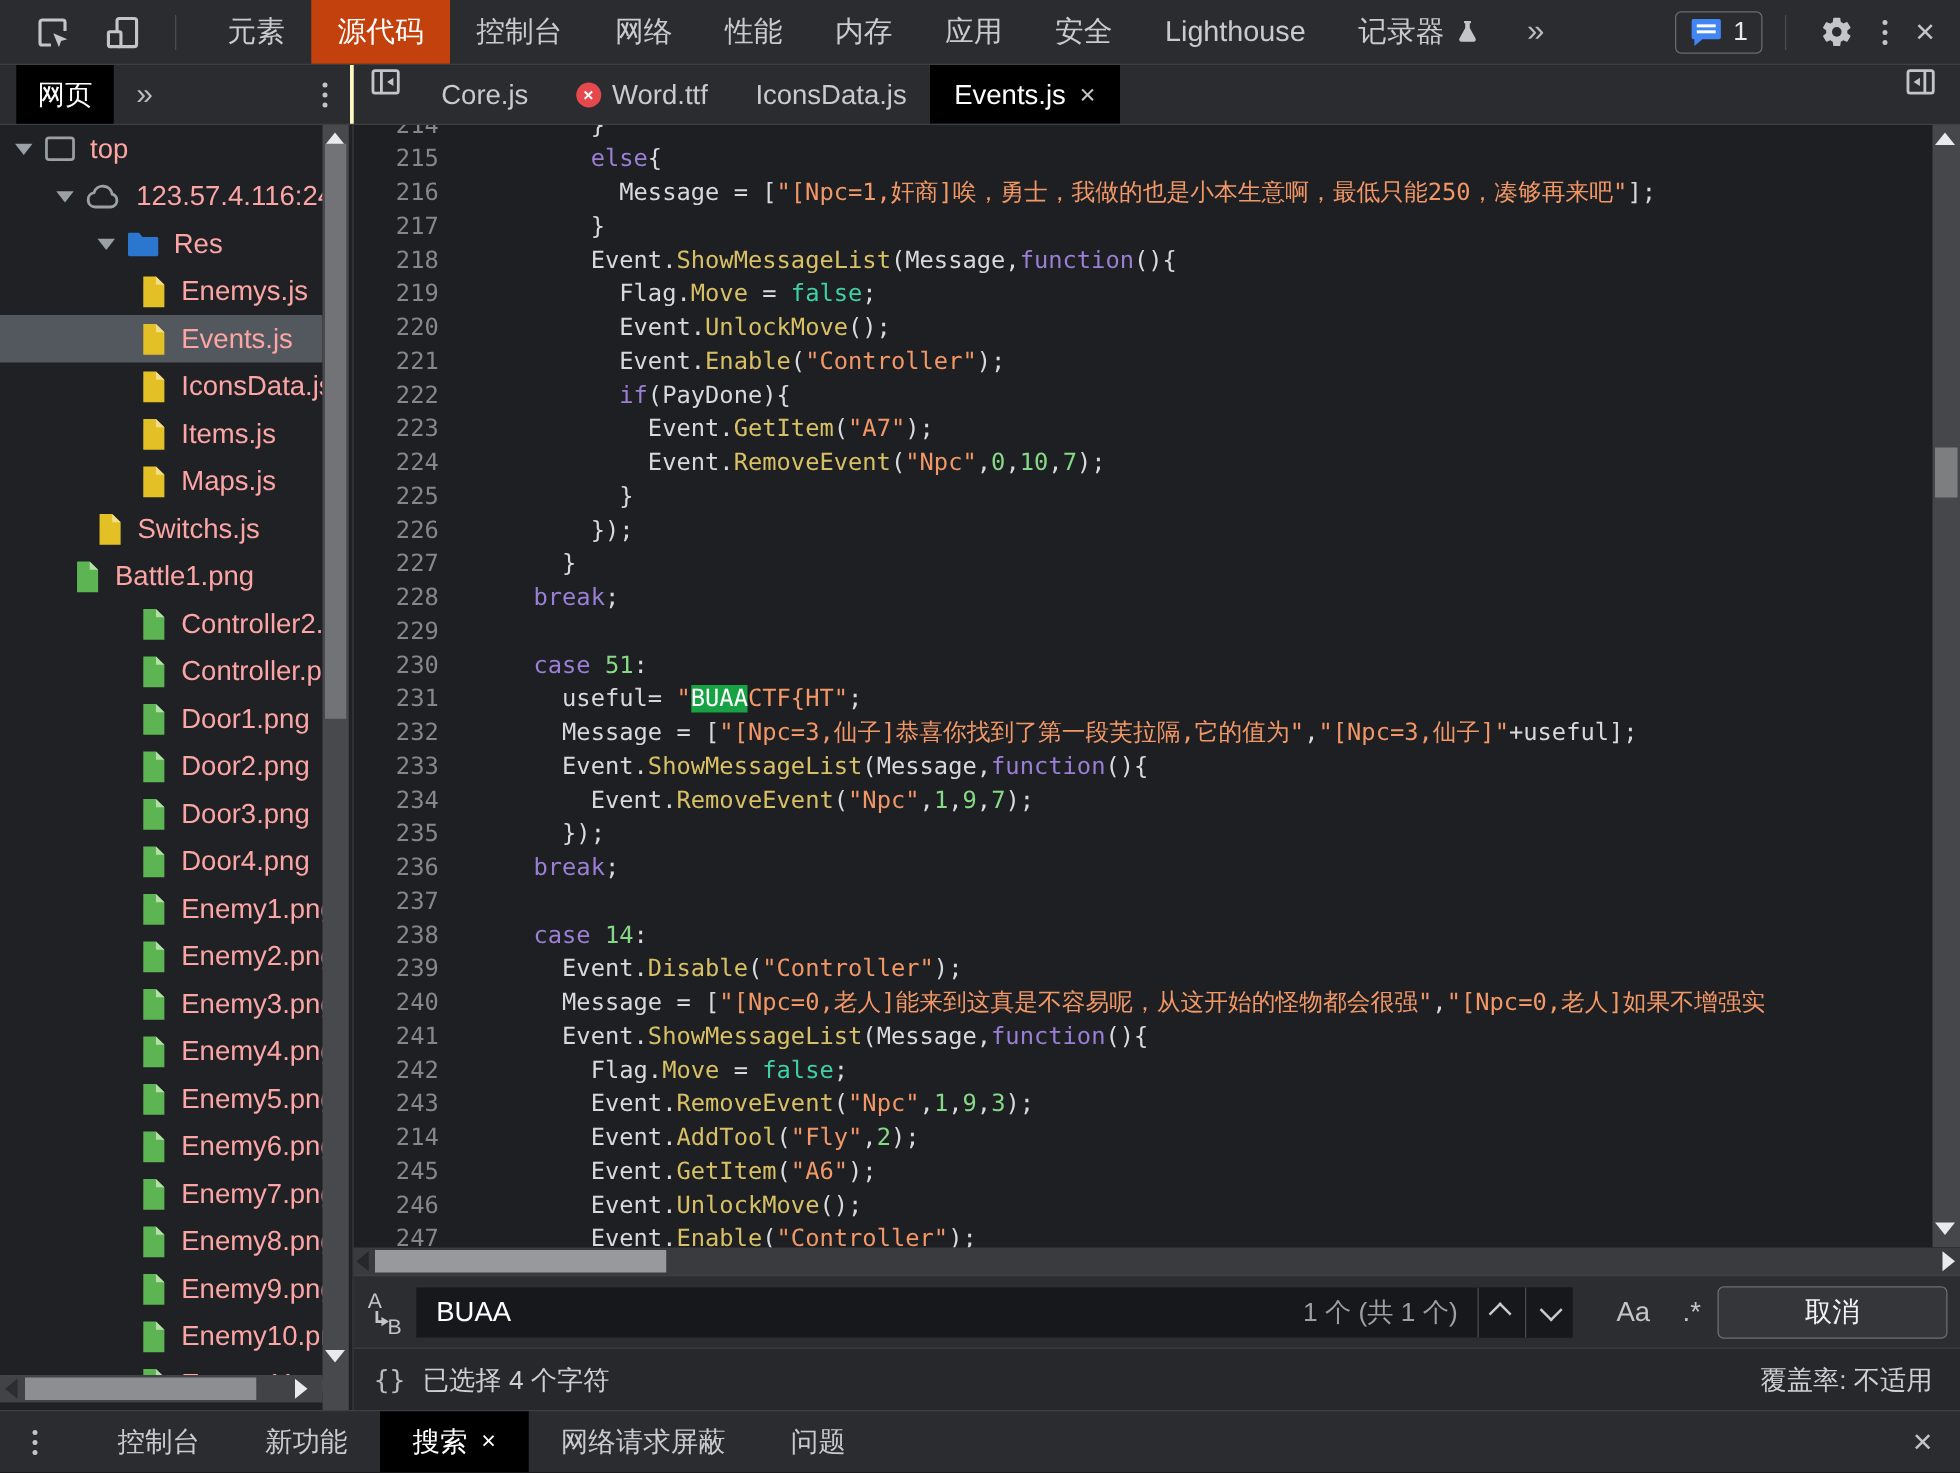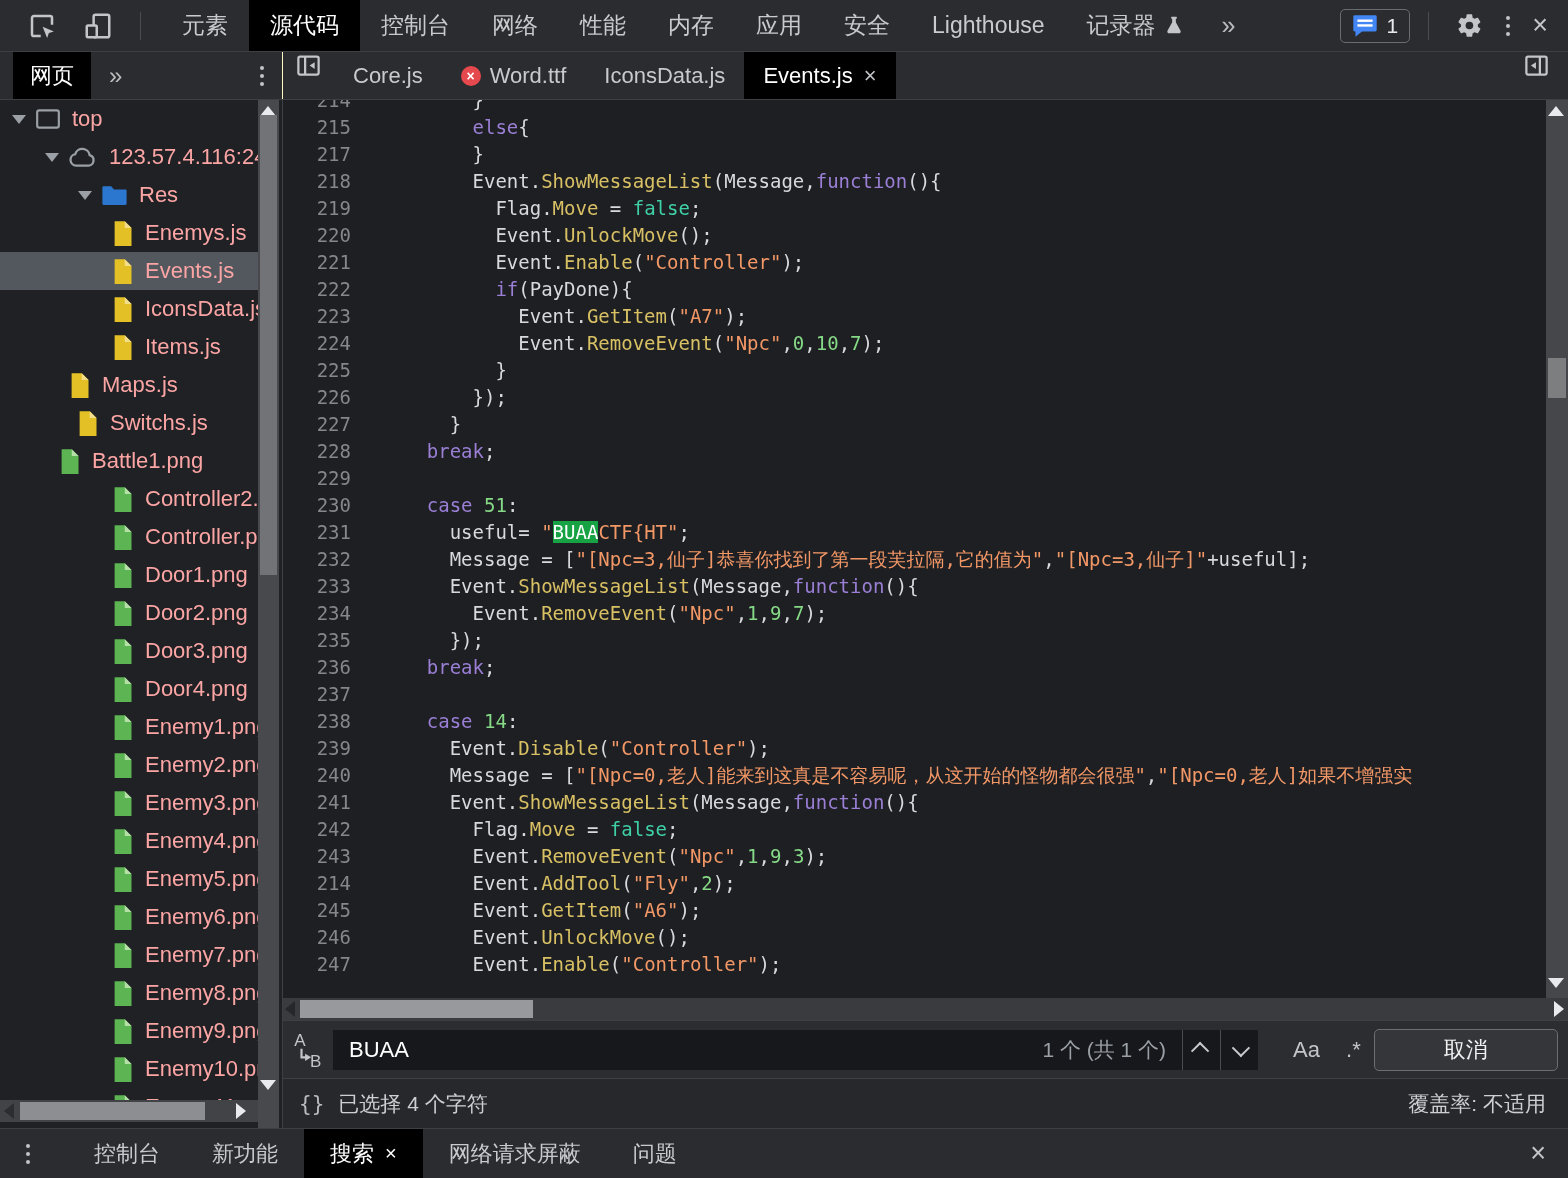--- a/index.html
+++ b/index.html
@@ -13,30 +13,30 @@
   .xglyph{font-size:27px;color:#c3c5c8;padding:0 12px;cursor:pointer;line-height:1;}
   svg{display:block;}
 
   
   #topbar{position:absolute;left:0;top:0;width:1568px;height:52px;background:#2b2c2f;
           border-bottom:1px solid #3c4043;box-sizing:border-box;}
   #topbar .iconbtn{padding:0 13px;cursor:pointer;}
   #main-tabs{display:flex;height:100%;margin-left:6px;}
   .mtab{display:flex;align-items:center;gap:7px;padding:0 21px;height:100%;font-size:23px;
         color:#c8cacd;cursor:pointer;white-space:nowrap;}
-  .mtab.active{background:#000000;color:#fff;}
+  .mtab.active{background:#c2410c;color:#fff;}
   #overflow-tabs{font-size:25px;color:#b9bbbd;padding:0 16px;cursor:pointer;}
   #issues-badge{display:flex;align-items:center;gap:9px;border:1px solid #696c70;border-radius:5px;
         padding:4px 11px;margin-right:4px;cursor:pointer;}
   #issues-badge .cnt{font-size:21px;color:#e8eaed;}
 
   
   #tabrow{position:absolute;left:0;top:52px;width:1568px;height:48px;background:#2b2c2f;
           border-bottom:1px solid #3c4043;box-sizing:border-box;display:flex;}
-  #nav-head{width:283px;flex:none;display:flex;align-items:center;border-right:1px solid #fef9c3;box-sizing:border-box;}
+  #nav-head{width:283px;flex:none;display:flex;align-items:center;border-right:3px solid #fef9c3;box-sizing:border-box;}
   #nav-tab{margin-left:13px;padding:0 17px;height:100%;display:flex;align-items:center;background:#000;
            color:#fff;font-size:22px;cursor:pointer;}
   #nav-more{font-size:24px;color:#b9bbbd;margin-left:18px;cursor:pointer;}
   #file-tabs{flex:1;display:flex;align-items:center;height:100%;overflow:hidden;}
   .ftab{display:flex;align-items:center;gap:9px;padding:0 19px;height:100%;font-size:22px;
         color:#c8cacd;cursor:pointer;white-space:nowrap;}
   .ftab.active{background:#000;color:#fff;}
   .ftab .close{font-size:22px;color:#c3c5c8;margin-left:2px;}
   .errdot{width:20px;height:20px;border-radius:50%;background:#e5484d;color:#fff;font-size:14px;
           display:flex;align-items:center;justify-content:center;font-weight:bold;}
@@ -301,21 +301,21 @@
         </div>
         <div class="tree-row" style="padding-left: 111px;">
           <span class="ticon">
             <svg viewBox="0 0 20 24" width="23" height="27">
               <path d="M3 1h9l6 6v16H3z" fill="#e3c025"></path>
               <path d="M12 1l6 6h-6z" fill="#f1dd8a"></path>
             </svg>
           </span>
           <span>Items.js</span>
         </div>
-        <div class="tree-row" style="padding-left: 68px;">
+        <div class="tree-row" style="padding-left: 111px;">
           <span class="ticon">
             <svg viewBox="0 0 20 24" width="23" height="27">
               <path d="M3 1h9l6 6v16H3z" fill="#e3c025"></path>
               <path d="M12 1l6 6h-6z" fill="#f1dd8a"></path>
             </svg>
           </span>
           <span>Maps.js</span>
         </div>
         <div class="tree-row" style="padding-left: 76px;">
           <span class="ticon">
@@ -498,20 +498,21 @@
       <span class="arr left" style="left:4px;border-right-color:#2c2d30;"></span>
       <div class="thumb"></div>
       <span class="arr right" style="left:236px;"></span>
     </div>
   </div>
 
   <div id="editor">
     <div id="code-lines">
         <div class="cl"><span class="ln">214</span><span class="lc"><span class="tk-pln">        }</span></span></div>
         <div class="cl"><span class="ln">215</span><span class="lc"><span class="tk-pln">        </span><span class="tk-kw">else</span><span class="tk-pln">{</span></span></div>
+        <div class="cl"><span class="ln">216</span><span class="lc"><span class="tk-pln">          Message = [</span><span class="tk-str">"[Npc=1,奸商]唉，勇士，我做的也是小本生意啊，最低只能250，凑够再来吧"</span><span class="tk-pln">];</span></span></div>
         <div class="cl"><span class="ln">217</span><span class="lc"><span class="tk-pln">        }</span></span></div>
         <div class="cl"><span class="ln">218</span><span class="lc"><span class="tk-pln">        Event.</span><span class="tk-fn">ShowMessageList</span><span class="tk-pln">(Message,</span><span class="tk-kw">function</span><span class="tk-pln">(){</span></span></div>
         <div class="cl"><span class="ln">219</span><span class="lc"><span class="tk-pln">          Flag.</span><span class="tk-fn">Move</span><span class="tk-pln"> = </span><span class="tk-atom">false</span><span class="tk-pln">;</span></span></div>
         <div class="cl"><span class="ln">220</span><span class="lc"><span class="tk-pln">          Event.</span><span class="tk-fn">UnlockMove</span><span class="tk-pln">();</span></span></div>
         <div class="cl"><span class="ln">221</span><span class="lc"><span class="tk-pln">          Event.</span><span class="tk-fn">Enable</span><span class="tk-pln">(</span><span class="tk-str">"Controller"</span><span class="tk-pln">);</span></span></div>
         <div class="cl"><span class="ln">222</span><span class="lc"><span class="tk-pln">          </span><span class="tk-kw">if</span><span class="tk-pln">(PayDone){</span></span></div>
         <div class="cl"><span class="ln">223</span><span class="lc"><span class="tk-pln">            Event.</span><span class="tk-fn">GetItem</span><span class="tk-pln">(</span><span class="tk-str">"A7"</span><span class="tk-pln">);</span></span></div>
         <div class="cl"><span class="ln">224</span><span class="lc"><span class="tk-pln">            Event.</span><span class="tk-fn">RemoveEvent</span><span class="tk-pln">(</span><span class="tk-str">"Npc"</span><span class="tk-pln">,</span><span class="tk-num">0</span><span class="tk-pln">,</span><span class="tk-num">10</span><span class="tk-pln">,</span><span class="tk-num">7</span><span class="tk-pln">);</span></span></div>
         <div class="cl"><span class="ln">225</span><span class="lc"><span class="tk-pln">          }</span></span></div>
         <div class="cl"><span class="ln">226</span><span class="lc"><span class="tk-pln">        });</span></span></div>

